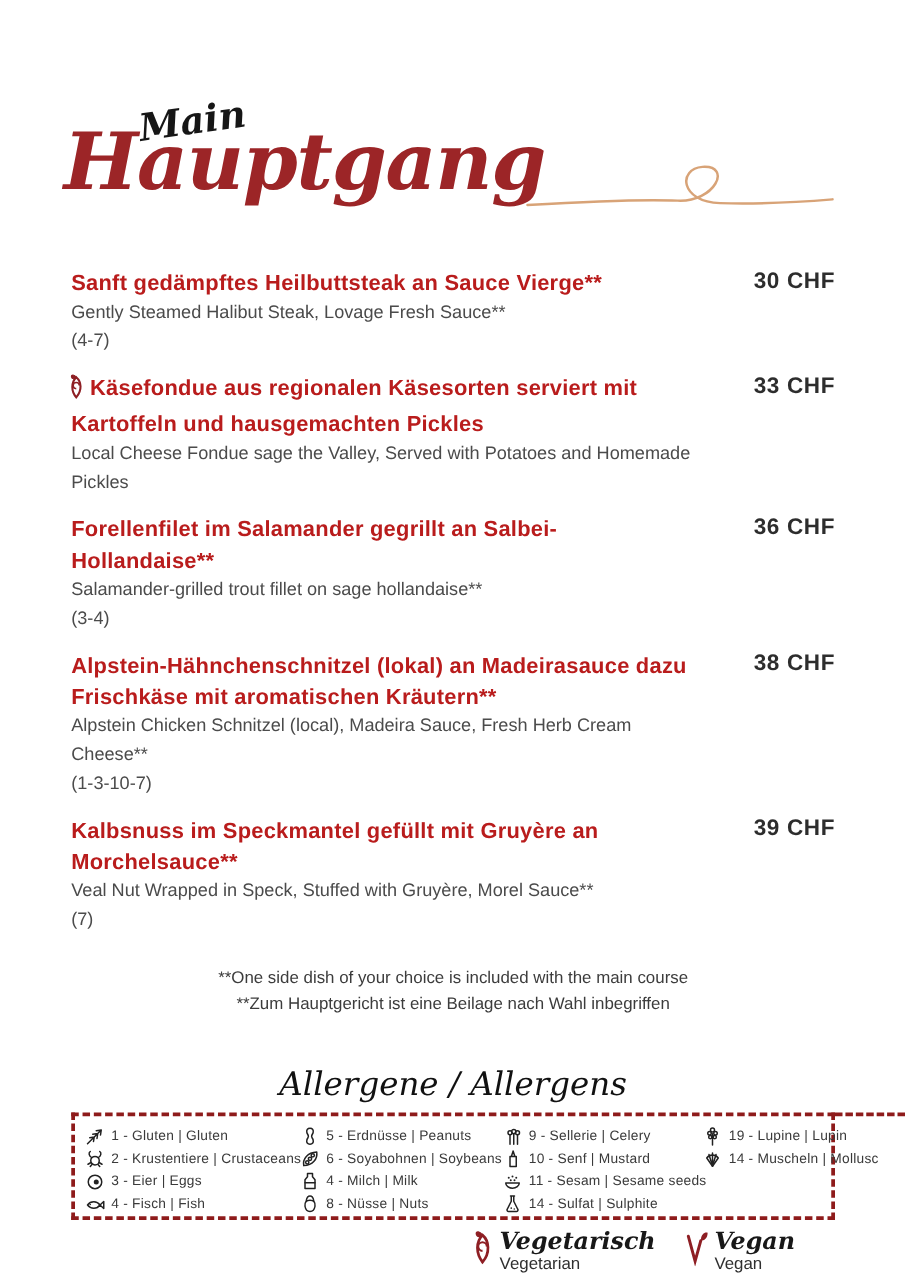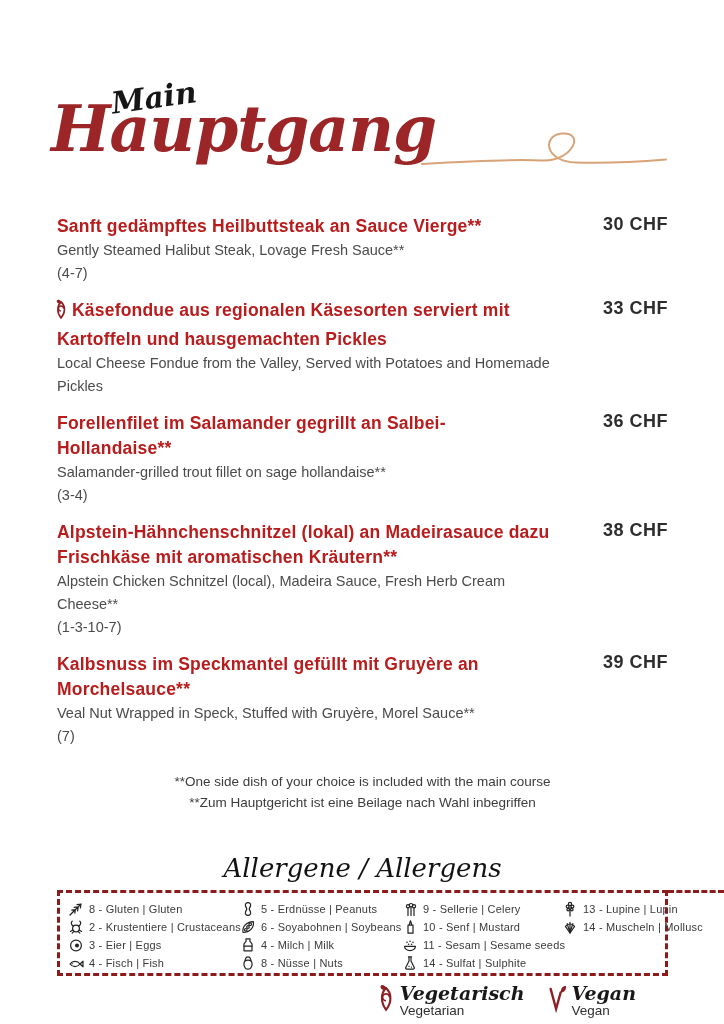--- a/index.html
+++ b/index.html
@@ -84,21 +84,21 @@
 
     <article class="menu-item">
       <div class="item-head">
         <h3 class="item-title"><span class="veg-leaf"><svg width="14" height="21" viewBox="0 0 20 30">
                 <path d="M10 4 C16 9 17 19 10 27 C4 20 4 10 10 4 Z" fill="none" stroke="#8e1f24" stroke-width="2.4"></path>
                 <path d="M10 4 C8 1 4 0.5 4.5 3.5 C5 6.5 8.5 6 10 4" fill="#8e1f24" stroke="#8e1f24" stroke-width="1.2"></path>
                 <path d="M10 17 a3.5 3.5 0 1 1 3.5 -3.5" fill="none" stroke="#8e1f24" stroke-width="1.8"></path>
               </svg></span><span>Käsefondue aus regionalen Käsesorten serviert mit Kartoffeln und hausgemachten Pickles</span></h3>
         <div class="item-price">33 CHF</div>
       </div>
-      <p class="item-desc">Local Cheese Fondue from the Valley, Served with Potatoes and Homemade Pickles</p>
+      <p class="item-desc">Local Cheese Fondue sage the Valley, Served with Potatoes and Homemade Pickles</p>
 
     </article>
 
     <article class="menu-item">
       <div class="item-head">
         <h3 class="item-title"><span>Forellenfilet im Salamander gegrillt an Salbei-Hollandaise**</span></h3>
         <div class="item-price">36 CHF</div>
       </div>
       <p class="item-desc">Salamander-grilled trout fillet on sage hollandaise**</p>
       <p class="item-codes">(3-4)</p>
@@ -134,21 +134,21 @@
   <div class="allergen-wrap">
     <div class="box-top-extension"></div>
     <div class="allergen-box" id="allergen-grid">
       <ul class="al-col">
           <li class="al-item">
             <span class="al-icon">
               <svg width="16" height="16" viewBox="0 0 16 16">
                 <path d="M2 14 L13 3 M13 3 l-4 .6 M13 3 l-.6 4 M10.2 5.8 l-4 .6 M10.2 5.8 l-.6 4 M7.4 8.6 l-3.6 .6 M7.4 8.6 l-.6 3.6" fill="none" stroke="#222" stroke-width="1.2" stroke-linecap="round" stroke-linejoin="round"></path>
               </svg>
             </span>
-            <span class="al-label">8 - Gluten | Gluten</span>
+            <span class="al-label">1 - Gluten | Gluten</span>
           </li>
           <li class="al-item">
             <span class="al-icon">
               <svg width="16" height="16" viewBox="0 0 16 16">
                 <circle cx="8" cy="9.5" r="3.4" fill="none" stroke="#222" stroke-width="1.2" stroke-linecap="round" stroke-linejoin="round"></circle>
                 <path d="M5.2 7 C3.2 5.6 2.6 3.4 4.2 2.2 M10.8 7 C12.8 5.6 13.4 3.4 11.8 2.2 M4.8 11 l-2.4 1.4 M11.2 11 l2.4 1.4 M5.6 12.6 l-1.4 1.6 M10.4 12.6 l1.4 1.6" fill="none" stroke="#222" stroke-width="1.2" stroke-linecap="round" stroke-linejoin="round"></path>
               </svg>
             </span>
             <span class="al-label">2 - Krustentiere | Crustaceans</span>
           </li>
@@ -259,21 +259,21 @@
             <span class="al-icon">
               <svg width="16" height="16" viewBox="0 0 16 16">
                 <path d="M8 15 V6" fill="none" stroke="#222" stroke-width="1.2" stroke-linecap="round" stroke-linejoin="round"></path>
                 <circle cx="8" cy="3" r="1.6" fill="none" stroke="#222" stroke-width="1.2" stroke-linecap="round" stroke-linejoin="round"></circle>
                 <circle cx="5.6" cy="5.6" r="1.4" fill="none" stroke="#222" stroke-width="1.2" stroke-linecap="round" stroke-linejoin="round"></circle>
                 <circle cx="10.4" cy="5.6" r="1.4" fill="none" stroke="#222" stroke-width="1.2" stroke-linecap="round" stroke-linejoin="round"></circle>
                 <circle cx="6.2" cy="8.6" r="1.3" fill="none" stroke="#222" stroke-width="1.2" stroke-linecap="round" stroke-linejoin="round"></circle>
                 <circle cx="9.8" cy="8.6" r="1.3" fill="none" stroke="#222" stroke-width="1.2" stroke-linecap="round" stroke-linejoin="round"></circle>
               </svg>
             </span>
-            <span class="al-label">13 - Lupine | Lupin</span>
+            <span class="al-label">19 - Lupine | Lupin</span>
           </li>
           <li class="al-item">
             <span class="al-icon">
               <svg width="16" height="16" viewBox="0 0 16 16">
                 <path d="M8 14 L3.4 7.4 A5.6 5.6 0 0 1 12.6 7.4 Z" fill="none" stroke="#222" stroke-width="1.2" stroke-linecap="round" stroke-linejoin="round"></path>
                 <path d="M8 14 V3.4 M8 14 L5.2 4.6 M8 14 L10.8 4.6" fill="none" stroke="#222" stroke-width="1.2" stroke-linecap="round" stroke-linejoin="round"></path>
               </svg>
             </span>
             <span class="al-label">14 - Muscheln | Mollusc</span>
           </li>

